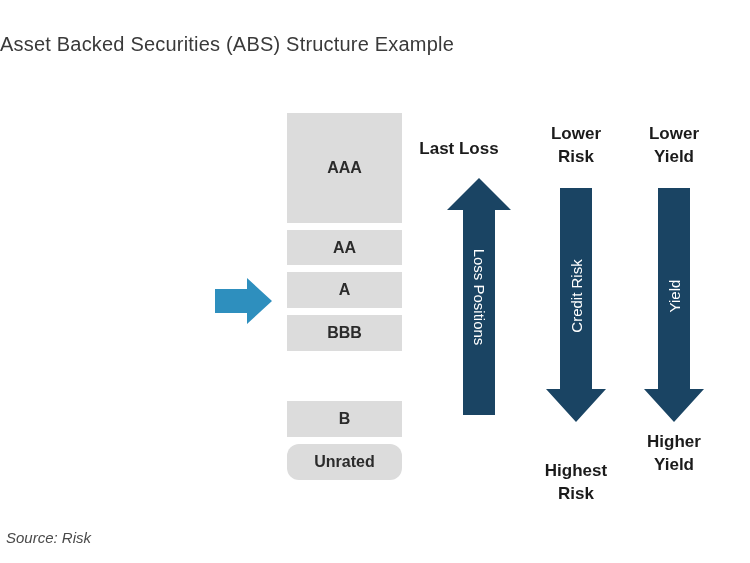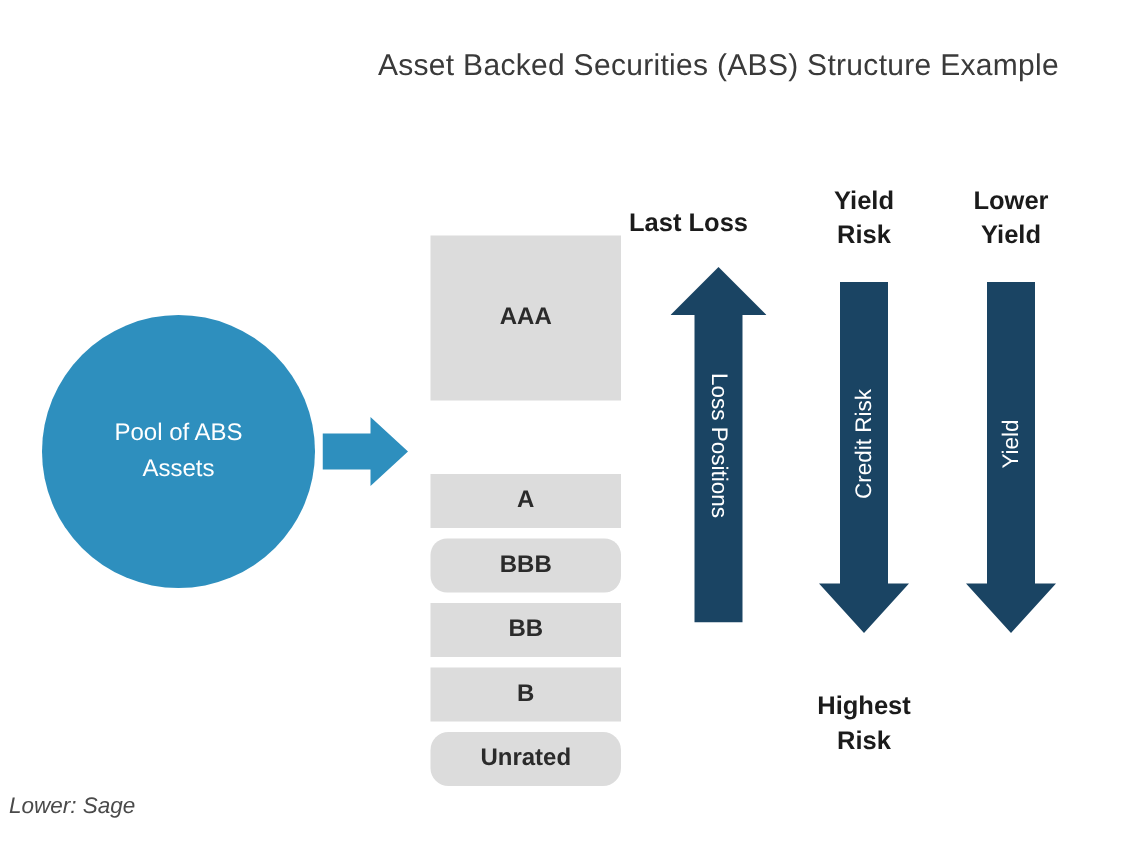--- a/index.html
+++ b/index.html
@@ -11,21 +11,21 @@
     font-family: "Liberation Sans", sans-serif;
     overflow: hidden;
     --blue: #2E8FBE;
     --navy: #1A4463;
     --gray: #DCDCDC;
   }
   .title {
     position: absolute;
     top: 33px; left: 0;
     width: 706px;
-    text-align: right;
+    text-align: left;
     font-size: 20px;
     color: #3a3a3a;
     letter-spacing: 0.2px;
   }
   .pool-circle {
     position: absolute;
     left: 28px; top: 210px;
     width: 182px; height: 182px;
     border-radius: 50%;
     background: var(--blue);
@@ -45,32 +45,31 @@
   }
   .blue-fill { fill: var(--blue); }
   .navy-fill { fill: var(--navy); }
   .stack {
     position: absolute;
     left: 287px; top: 113px;
     width: 131px; height: 367px;
   }
   .tranche {
     position: absolute;
-    left: 0; width: 127px;
+    left: 0; width: 115px;
     background: var(--gray);
     display: flex; align-items: center; justify-content: center;
     font-weight: bold;
     font-size: 16px;
     color: #2b2b2b;
-    margin-top: 44px;
   }
   .t0 { top: 0;     height: 110px; }
   .t1 { top: 117px; height: 35px; }
   .t2 { top: 159px; height: 36px; }
-  .t3 { top: 202px; height: 36px; border-radius: 11px; }
+  .t3 { top: 202px; height: 36px; }
   .t4 { top: 245px; height: 36px; }
   .t5 { top: 288px; height: 36px; }
   .t6 { top: 331px; height: 36px; border-radius: 12px; }
   .col-label {
     position: absolute;
     text-align: center;
     font-weight: bold;
     font-size: 17px;
     line-height: 23px;
     color: #1b1b1b;
@@ -98,71 +97,69 @@
     color: #4a4a4a;
   }
 </style>
 </head>
 <body>
 
 <div class="canvas" style="--blue: #2E8FBE; --navy: #1A4463; --gray: #DCDCDC;">
 
   <div class="title">Asset Backed Securities (ABS) Structure Example</div>
 
-  <div class="pool-circle">
-    <div class="pool-label">Pool of ABS Assets</div>
-  </div>
 
   <div class="connector-arrow">
     <svg width="57" height="46" viewBox="0 0 57 46">
       <polygon class="blue-fill" points="0,11 32,11 32,0 57,23 32,46 32,35 0,35"></polygon>
     </svg>
   </div>
 
   <div class="stack">
     <div class="tranche t0">
         <span>AAA</span>
       </div>
+    <div class="tranche t1">
+        <span>AA</span>
+      </div>
     <div class="tranche t2">
         <span>A</span>
       </div>
     <div class="tranche t3">
         <span>BBB</span>
-      </div>
-    <div class="tranche t4">
-        <span>BB</span>
       </div>
     <div class="tranche t5">
         <span>B</span>
       </div>
     <div class="tranche t6">
         <span>Unrated</span>
       </div>
   </div>
 
   <div class="col-label label-wide" style="left:404px; top:137px;">Last Loss</div>
   <div class="flow-arrow" style="left:447px; top:178px; width:64px; height:237px;">
     <svg width="64" height="237" viewBox="0 0 64 237">
       <polygon class="navy-fill" points="32,0 64,32 48,32 48,237 16,237 16,32 0,32"></polygon>
     </svg>
     <div class="arrow-text rot-cw">Loss Positions</div>
   </div>
 
-  <div class="col-label label-narrow" style="left:541px; top:122px;">Yield Risk</div>
+  <div class="col-label label-narrow" style="left:541px; top:122px;">Lower Risk</div>
   <div class="flow-arrow" style="left:546px; top:188px; width:60px; height:234px;">
     <svg width="60" height="234" viewBox="0 0 60 234">
       <polygon class="navy-fill" points="14,0 46,0 46,201 60,201 30,234 0,201 14,201"></polygon>
     </svg>
     <div class="arrow-text rot-ccw">Credit Risk</div>
   </div>
   <div class="col-label label-narrow" style="left:541px; top:430px;margin-top:29px;">Highest Risk</div>
 
   <div class="col-label label-narrow" style="left:639px; top:122px;">Lower Yield</div>
   <div class="flow-arrow" style="left:644px; top:188px; width:60px; height:234px;">
     <svg width="60" height="234" viewBox="0 0 60 234">
       <polygon class="navy-fill" points="14,0 46,0 46,201 60,201 30,234 0,201 14,201"></polygon>
     </svg>
     <div class="arrow-text rot-ccw">Yield</div>
   </div>
+  <div class="col-label label-narrow" style="left:639px; top:430px;">Higher Yield</div>
 
-  <div class="source-note">Lower: Sage</div>
+  <div class="source-note">Source: Risk</div>
 
 </div>
 
 </body></html>

